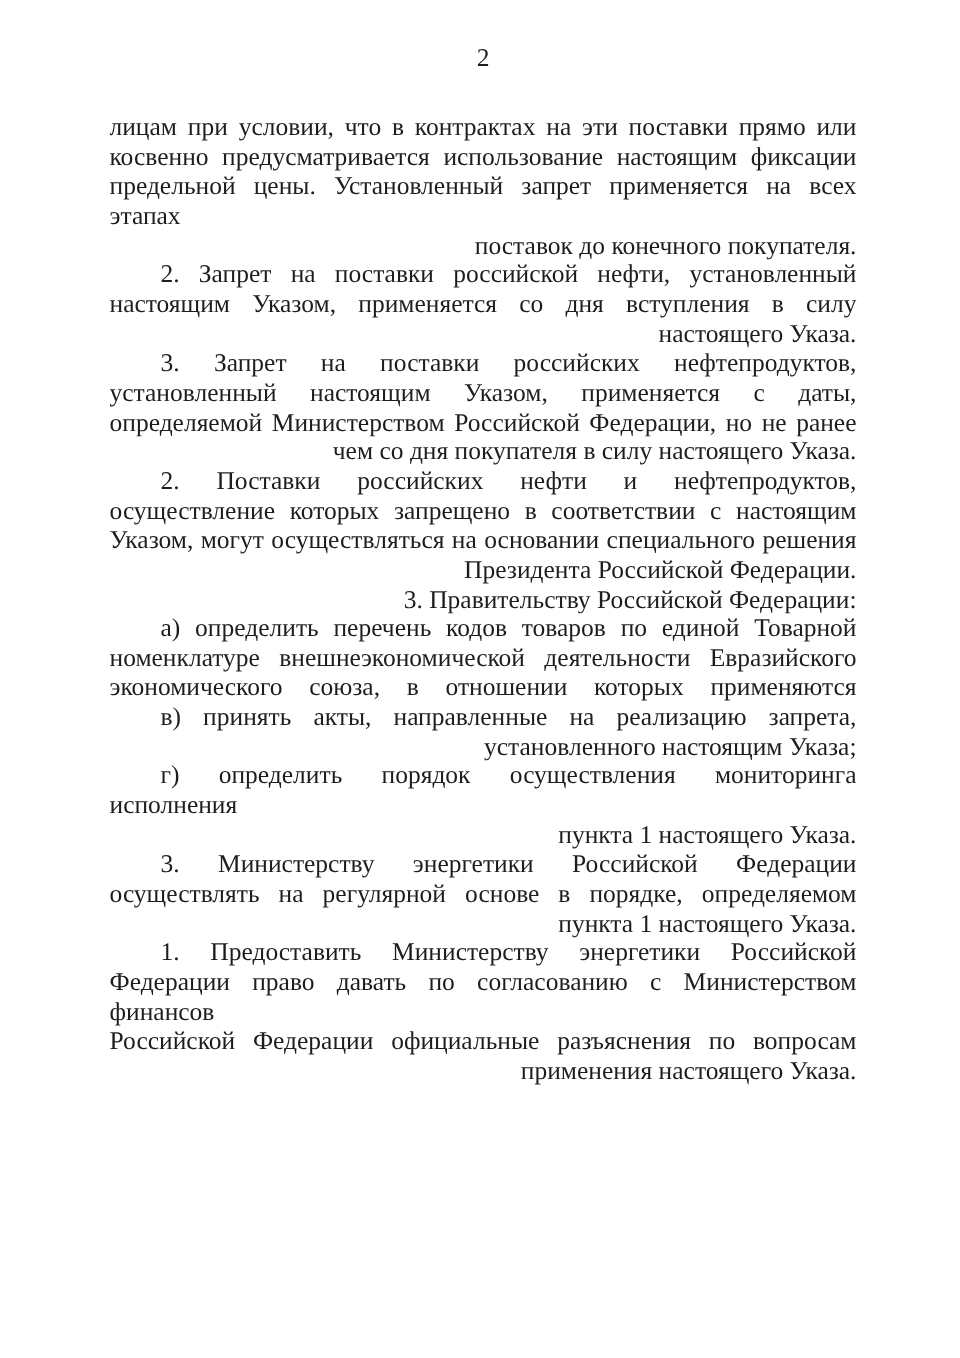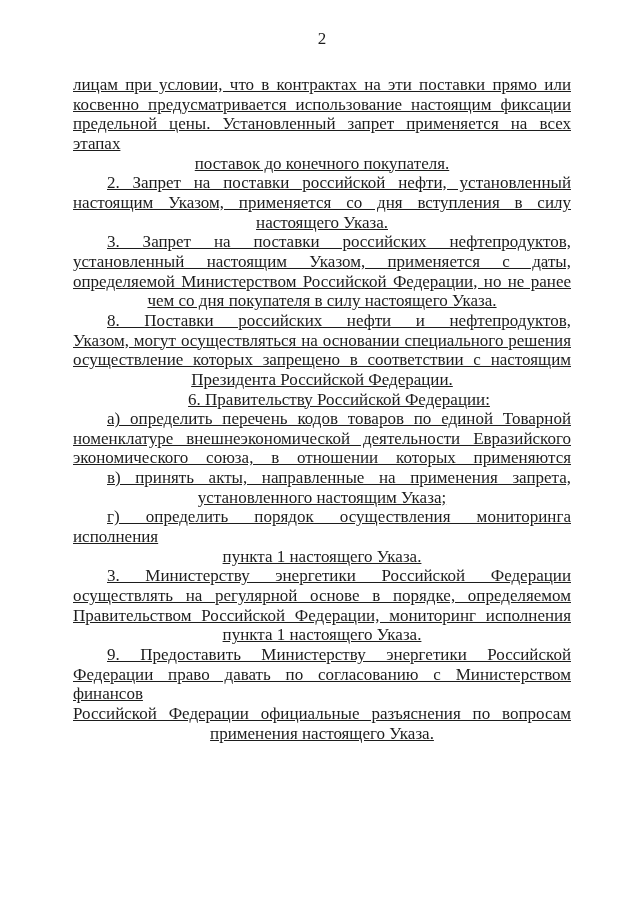--- a/index.html
+++ b/index.html
@@ -22,30 +22,29 @@
     text-align: center;
     font-size: 17px;
     line-height: 20px;
   }
   .doc-body {
     margin: 26px 0 0 73px;
     width: 498px;
     font-size: 17px;
     line-height: 19.65px;
     text-rendering: optimizeLegibility;
-    text-decoration: underline;
   }
   .paragraph {
     margin: 0;
     padding: 0;
   }
   .line {
     white-space: normal;
     overflow: hidden;
-    text-align: center;
+    text-align: right;
   }
   .line.just {
     text-align: justify;
     text-align-last: justify;
   }
   .line.indent {
     text-indent: 34px;
   }
 </style>
 </head>
@@ -65,47 +64,46 @@
         <div class="line just">настоящим Указом, применяется со дня вступления в силу</div>
         <div class="line">настоящего Указа.</div>
       </div>
       <div class="paragraph">
         <div class="line just indent">3. Запрет на поставки российских нефтепродуктов,</div>
         <div class="line just">установленный настоящим Указом, применяется с даты,</div>
         <div class="line just">определяемой Министерством Российской Федерации, но не ранее</div>
         <div class="line">чем со дня покупателя в силу настоящего Указа.</div>
       </div>
       <div class="paragraph">
-        <div class="line just indent">8. Поставки российских нефти и нефтепродуктов,</div>
+        <div class="line just indent">2. Поставки российских нефти и нефтепродуктов,</div>
+        <div class="line just">осуществление которых запрещено в соответствии с настоящим</div>
         <div class="line just">Указом, могут осуществляться на основании специального решения</div>
-        <div class="line just">осуществление которых запрещено в соответствии с настоящим</div>
         <div class="line">Президента Российской Федерации.</div>
       </div>
       <div class="paragraph">
-        <div class="line indent">6. Правительству Российской Федерации:</div>
+        <div class="line indent">3. Правительству Российской Федерации:</div>
       </div>
       <div class="paragraph">
         <div class="line just indent">а) определить перечень кодов товаров по единой Товарной</div>
         <div class="line just">номенклатуре внешнеэкономической деятельности Евразийского</div>
         <div class="line just">экономического союза, в отношении которых применяются</div>
       </div>
       <div class="paragraph">
-        <div class="line just indent">в) принять акты, направленные на применения запрета,</div>
+        <div class="line just indent">в) принять акты, направленные на реализацию запрета,</div>
         <div class="line">установленного настоящим Указа;</div>
       </div>
       <div class="paragraph">
         <div class="line just indent">г) определить порядок осуществления мониторинга исполнения</div>
         <div class="line">пункта 1 настоящего Указа.</div>
       </div>
       <div class="paragraph">
         <div class="line just indent">3. Министерству энергетики Российской Федерации</div>
         <div class="line just">осуществлять на регулярной основе в порядке, определяемом</div>
-        <div class="line just">Правительством Российской Федерации, мониторинг исполнения</div>
         <div class="line">пункта 1 настоящего Указа.</div>
       </div>
       <div class="paragraph">
-        <div class="line just indent">9. Предоставить Министерству энергетики Российской</div>
+        <div class="line just indent">1. Предоставить Министерству энергетики Российской</div>
         <div class="line just">Федерации право давать по согласованию с Министерством финансов</div>
         <div class="line just">Российской Федерации официальные разъяснения по вопросам</div>
         <div class="line">применения настоящего Указа.</div>
       </div>
     </div>
 </div>
 
 </body></html>

